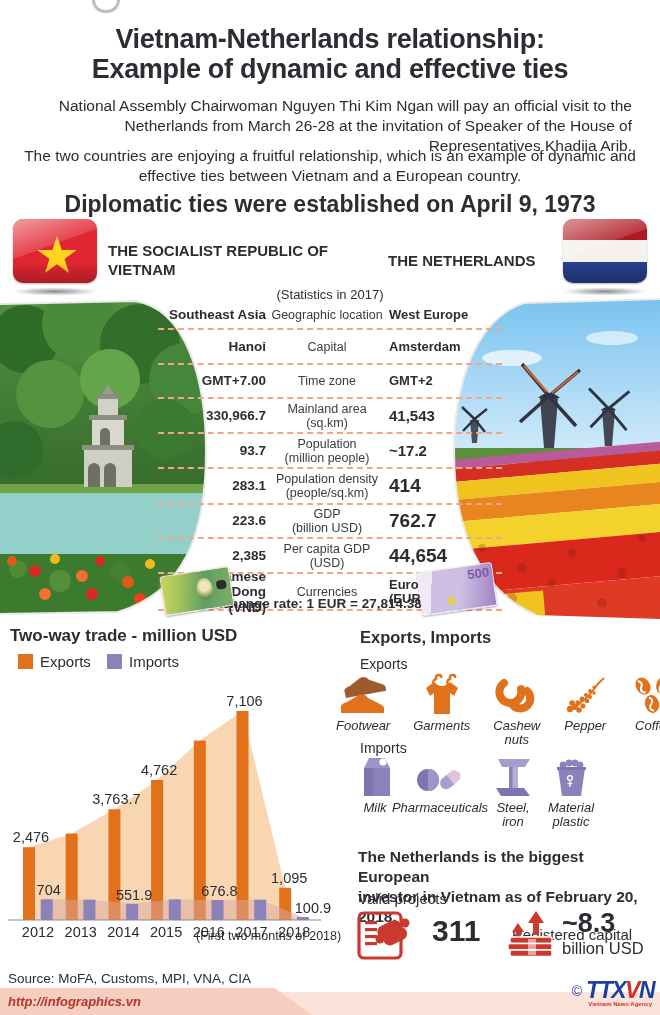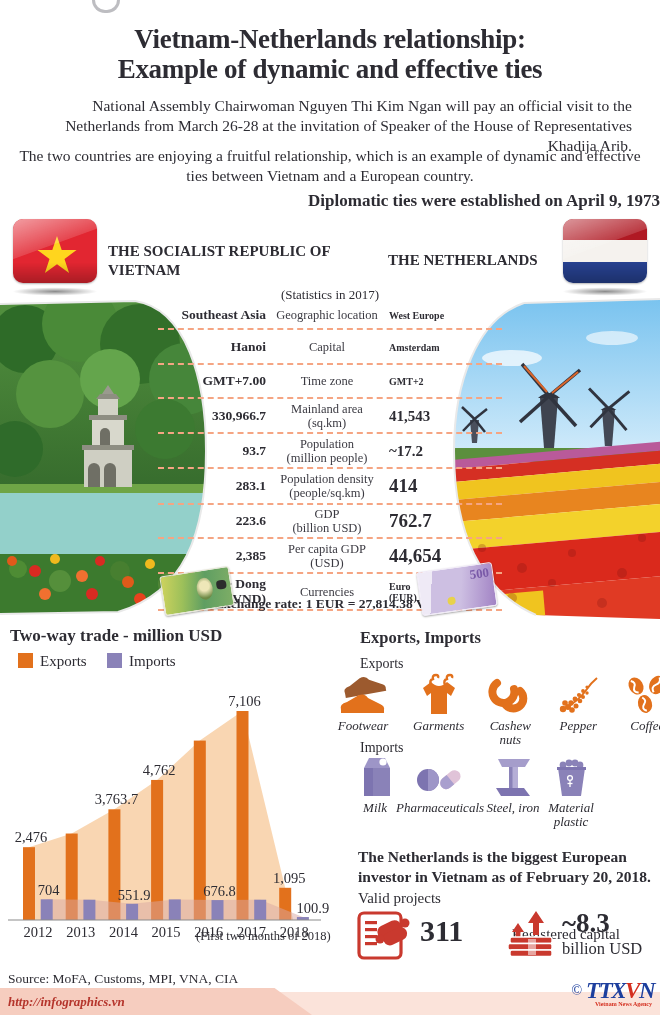--- a/index.html
+++ b/index.html
@@ -1,48 +1,48 @@
 <!DOCTYPE html>
 <html><head>
 <meta charset="utf-8">
 <style>
   html,body{margin:0;padding:0;background:#fff;}
   #page{position:relative;width:660px;height:1015px;background:#fff;overflow:hidden;
-        font-family:Liberation Serif, serif;color:#2d2c33;}
+        font-family:Liberation Sans, sans-serif;color:#2d2c33;}
   .abs{position:absolute;}
   .pre{white-space:pre-line;}
   
   #deco-arc{left:92px;top:0;width:22px;height:10px;border:3px solid #9a9aa0;border-top:none;
             border-radius:0 0 14px 14px;opacity:.65;}
   #title{left:0;top:24px;width:660px;text-align:center;font-size:27px;font-weight:bold;
          line-height:1.12;letter-spacing:-.3px;}
   #intro1{left:28px;top:96px;width:604px;text-align:right;font-size:15.5px;line-height:1.3;}
   #intro2{left:8px;top:146px;width:644px;text-align:center;font-size:15.5px;line-height:1.3;}
-  #diplo{left:0;top:191px;width:660px;text-align:right;font-size:17px;font-weight:bold;}
+  #diplo{left:0;top:191px;width:660px;text-align:center;font-size:23px;font-weight:bold;}
   
   .flag{width:84px;height:64px;border-radius:10px;overflow:hidden;box-shadow:0 1px 2px rgba(0,0,0,.3);}
   .flag .gloss{position:absolute;inset:0;border-radius:10px;
      background:linear-gradient(160deg,rgba(255,255,255,.55) 0%,rgba(255,255,255,.15) 42%,rgba(255,255,255,0) 43%),
                 linear-gradient(rgba(255,255,255,0) 68%,rgba(0,0,0,.25));}
   #vn-flag{left:13px;top:219px;background:#e22631;}
   #nl-flag{left:563px;top:219px;}
   #nl-flag .stripe{height:21.34px;}
   .flag-shadow{width:92px;height:9px;
      background:radial-gradient(ellipse at center,rgba(0,0,0,.45) 0%,rgba(0,0,0,0) 65%);}
   #vn-label{left:108px;top:242px;width:240px;font-size:15px;font-weight:bold;line-height:1.25;}
   #nl-label{left:388px;top:252px;width:220px;font-size:15px;font-weight:bold;}
   #stats-note{left:160px;top:287px;width:340px;text-align:center;font-size:13px;}
   
   #stats-table{left:158px;top:302px;width:344px;}
   .srow{position:relative;border-bottom:2px dashed #f5a583;}
   .srow .vn{position:absolute;left:0;width:108px;text-align:right;font-weight:bold;font-size:13.5px;
             top:50%;transform:translateY(-50%);line-height:1.15;white-space:pre-line;}
   .srow .lab{position:absolute;left:94px;width:150px;text-align:center;font-size:12.5px;color:#3b3a42;
             top:50%;transform:translateY(-50%);line-height:1.15;white-space:pre-line;}
-  .srow .nl{position:absolute;left:231px;width:112px;font-weight:bold;font-size:10px;
+  .srow .nl{position:absolute;left:231px;width:112px;font-weight:bold;font-size:13px;
             top:50%;transform:translateY(-50%);line-height:1.1;white-space:pre-line;}
   .srow .nl.mid{font-size:15px;}
   .srow .nl.big{font-size:19px;}
   #exch{left:158px;top:596px;width:344px;text-align:center;font-size:13.5px;font-weight:600;}
   
   #vnd-note{left:162px;top:571px;width:68px;height:38px;transform:rotate(-9deg);border-radius:3px;
      background:linear-gradient(100deg,#cfd35e 0%,#9dc05a 30%,#5f9e62 60%,#7fae66 100%);
      box-shadow:0 1px 2px rgba(0,0,0,.35);border:1px solid #e6e6d6;}
   #vnd-note .portrait{position:absolute;left:34px;top:7px;width:16px;height:22px;border-radius:50%;
      background:radial-gradient(circle at 50% 38%,#eee7b8 0 30%,#6e8a46 75%);}
@@ -72,21 +72,21 @@
   #exp-row{left:336px;top:672px;gap:23px;}
   #imp-row{left:356px;top:754px;}
   .gcell{display:flex;flex-direction:column;align-items:center;}
   .gcell .gicon{height:44px;display:flex;align-items:flex-end;justify-content:center;}
   .gcell .glabel{margin-top:3px;font-size:13px;font-style:italic;text-align:center;line-height:1.05;color:#2d2c33;}
   
   #inv-head{left:358px;top:847px;width:298px;font-size:15.5px;font-weight:bold;line-height:1.3;}
   #vp-label{left:358px;top:890px;font-size:15px;}
   #rc-label{left:512px;top:890px;font-size:15px;margin-top:36px;}
   #vp-icon{left:356px;top:906px;}
-  #vp-value{left:420px;top:914px;font-size:30px;font-weight:600;}
+  #vp-value{left:432px;top:914px;font-size:30px;font-weight:600;}
   #rc-icon{left:504px;top:906px;}
   #rc-value{left:562px;top:908px;font-size:27px;font-weight:600;}
   #rc-unit{left:562px;top:939px;font-size:16.5px;}
   
   #source{left:8px;top:971px;font-size:13.5px;}
   #footer-light{left:0;top:992px;width:660px;height:23px;background:#fbe3da;}
   #footer-dark{left:0;top:988px;width:312px;height:27px;background:#f6cdbf;
      clip-path:polygon(0 0,88% 0,100% 100%,0 100%);}
   #footer-url{left:8px;top:994px;font-size:13px;font-style:italic;font-weight:bold;color:#b5352c;}
   #agency{right:6px;top:979px;text-align:right;}

